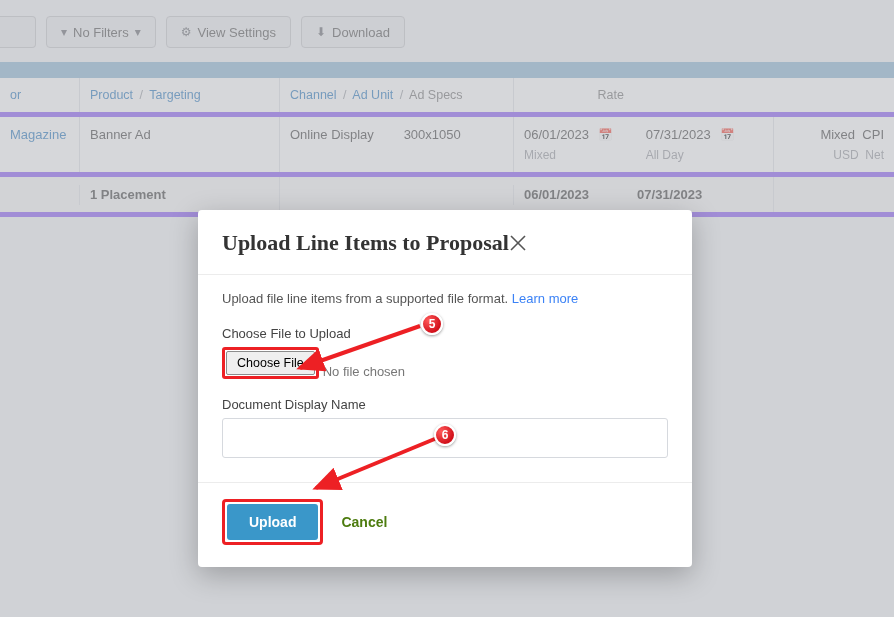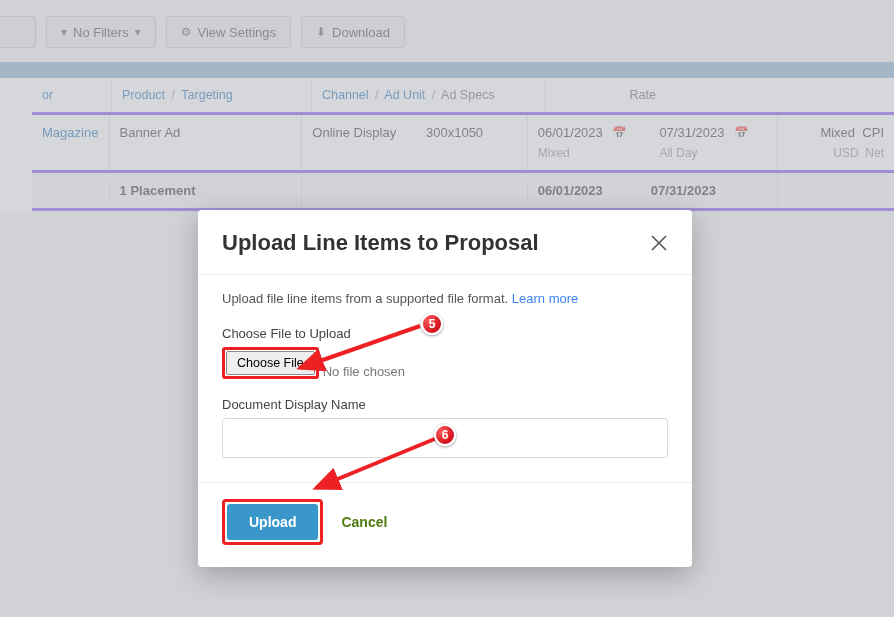--- a/index.html
+++ b/index.html
@@ -46,21 +46,21 @@
       height: 32px;
       border: 1px solid #c7c9cd;
       border-left: none;
       border-radius: 0 4px 4px 0;
       background: #eceeef;
       margin-left: -12px; 
     }
     
     .blue-band { height: 16px; background: #8fb9d6; }
     .grid { width: 100%; background:#fff; }
-    .grid .row { display:flex; border-bottom:3px solid #8b5cf6;margin-left:32px; }
+    .grid .row { display:flex; border-bottom:5px solid #8b5cf6; }
     .grid .head { font-size:12.5px; color:#777; }
     .grid .head .link { color:#2c7bbf; }
     .cell { padding: 10px 10px; }
     .c-or      { width: 80px; border-right:1px solid #e1e3e6;}
     .c-product { width: 200px; border-right:1px solid #e1e3e6;}
     .c-channel { width: 234px; border-right:1px solid #e1e3e6;}
     .c-flight  { width: 260px; border-right:1px solid #e1e3e6;}
     .c-rate    { width: 120px; text-align:right;}
     .sep { color:#9a9ea4; padding:0 3px; }
     .muted { color:#97999f; font-size:12px; }
@@ -70,23 +70,24 @@
     .modal {
       position: absolute;
       left: 198px; top: 210px;
       width: 494px;
       background: #fff;
       border-radius: 4px;
       box-shadow: 0 8px 28px rgba(0,0,0,0.25);
       z-index: 10;
     }
     .modal-head {
-      display:flex; justify-content:space-between; align-items:center;
+      display:flex; align-items:center;
       padding: 20px 24px 18px 24px;
       border-bottom: none;
+      font-family: Liberation Serif, serif;
     }
     .modal-title { font-size: 22px; font-weight: 700; color:#333; }
     .close-x { width:18px; height:18px; stroke:#555; stroke-width:1.6; cursor:pointer; }
     .modal-body { padding: 16px 24px 24px 24px; border-top:1px solid #ececec; border-bottom:1px solid #ececec;}
     .hint { font-size:13px; color:#555; margin-bottom: 20px; }
     .hint a { color:#3b82f6; text-decoration:none; }
     .label { font-size:13px; color:#444; margin-bottom:6px; }
     .file-row { display:flex; align-items:flex-end; gap:4px; margin-bottom:18px; }
     .choose-btn {
       font-size: 12.5px;

